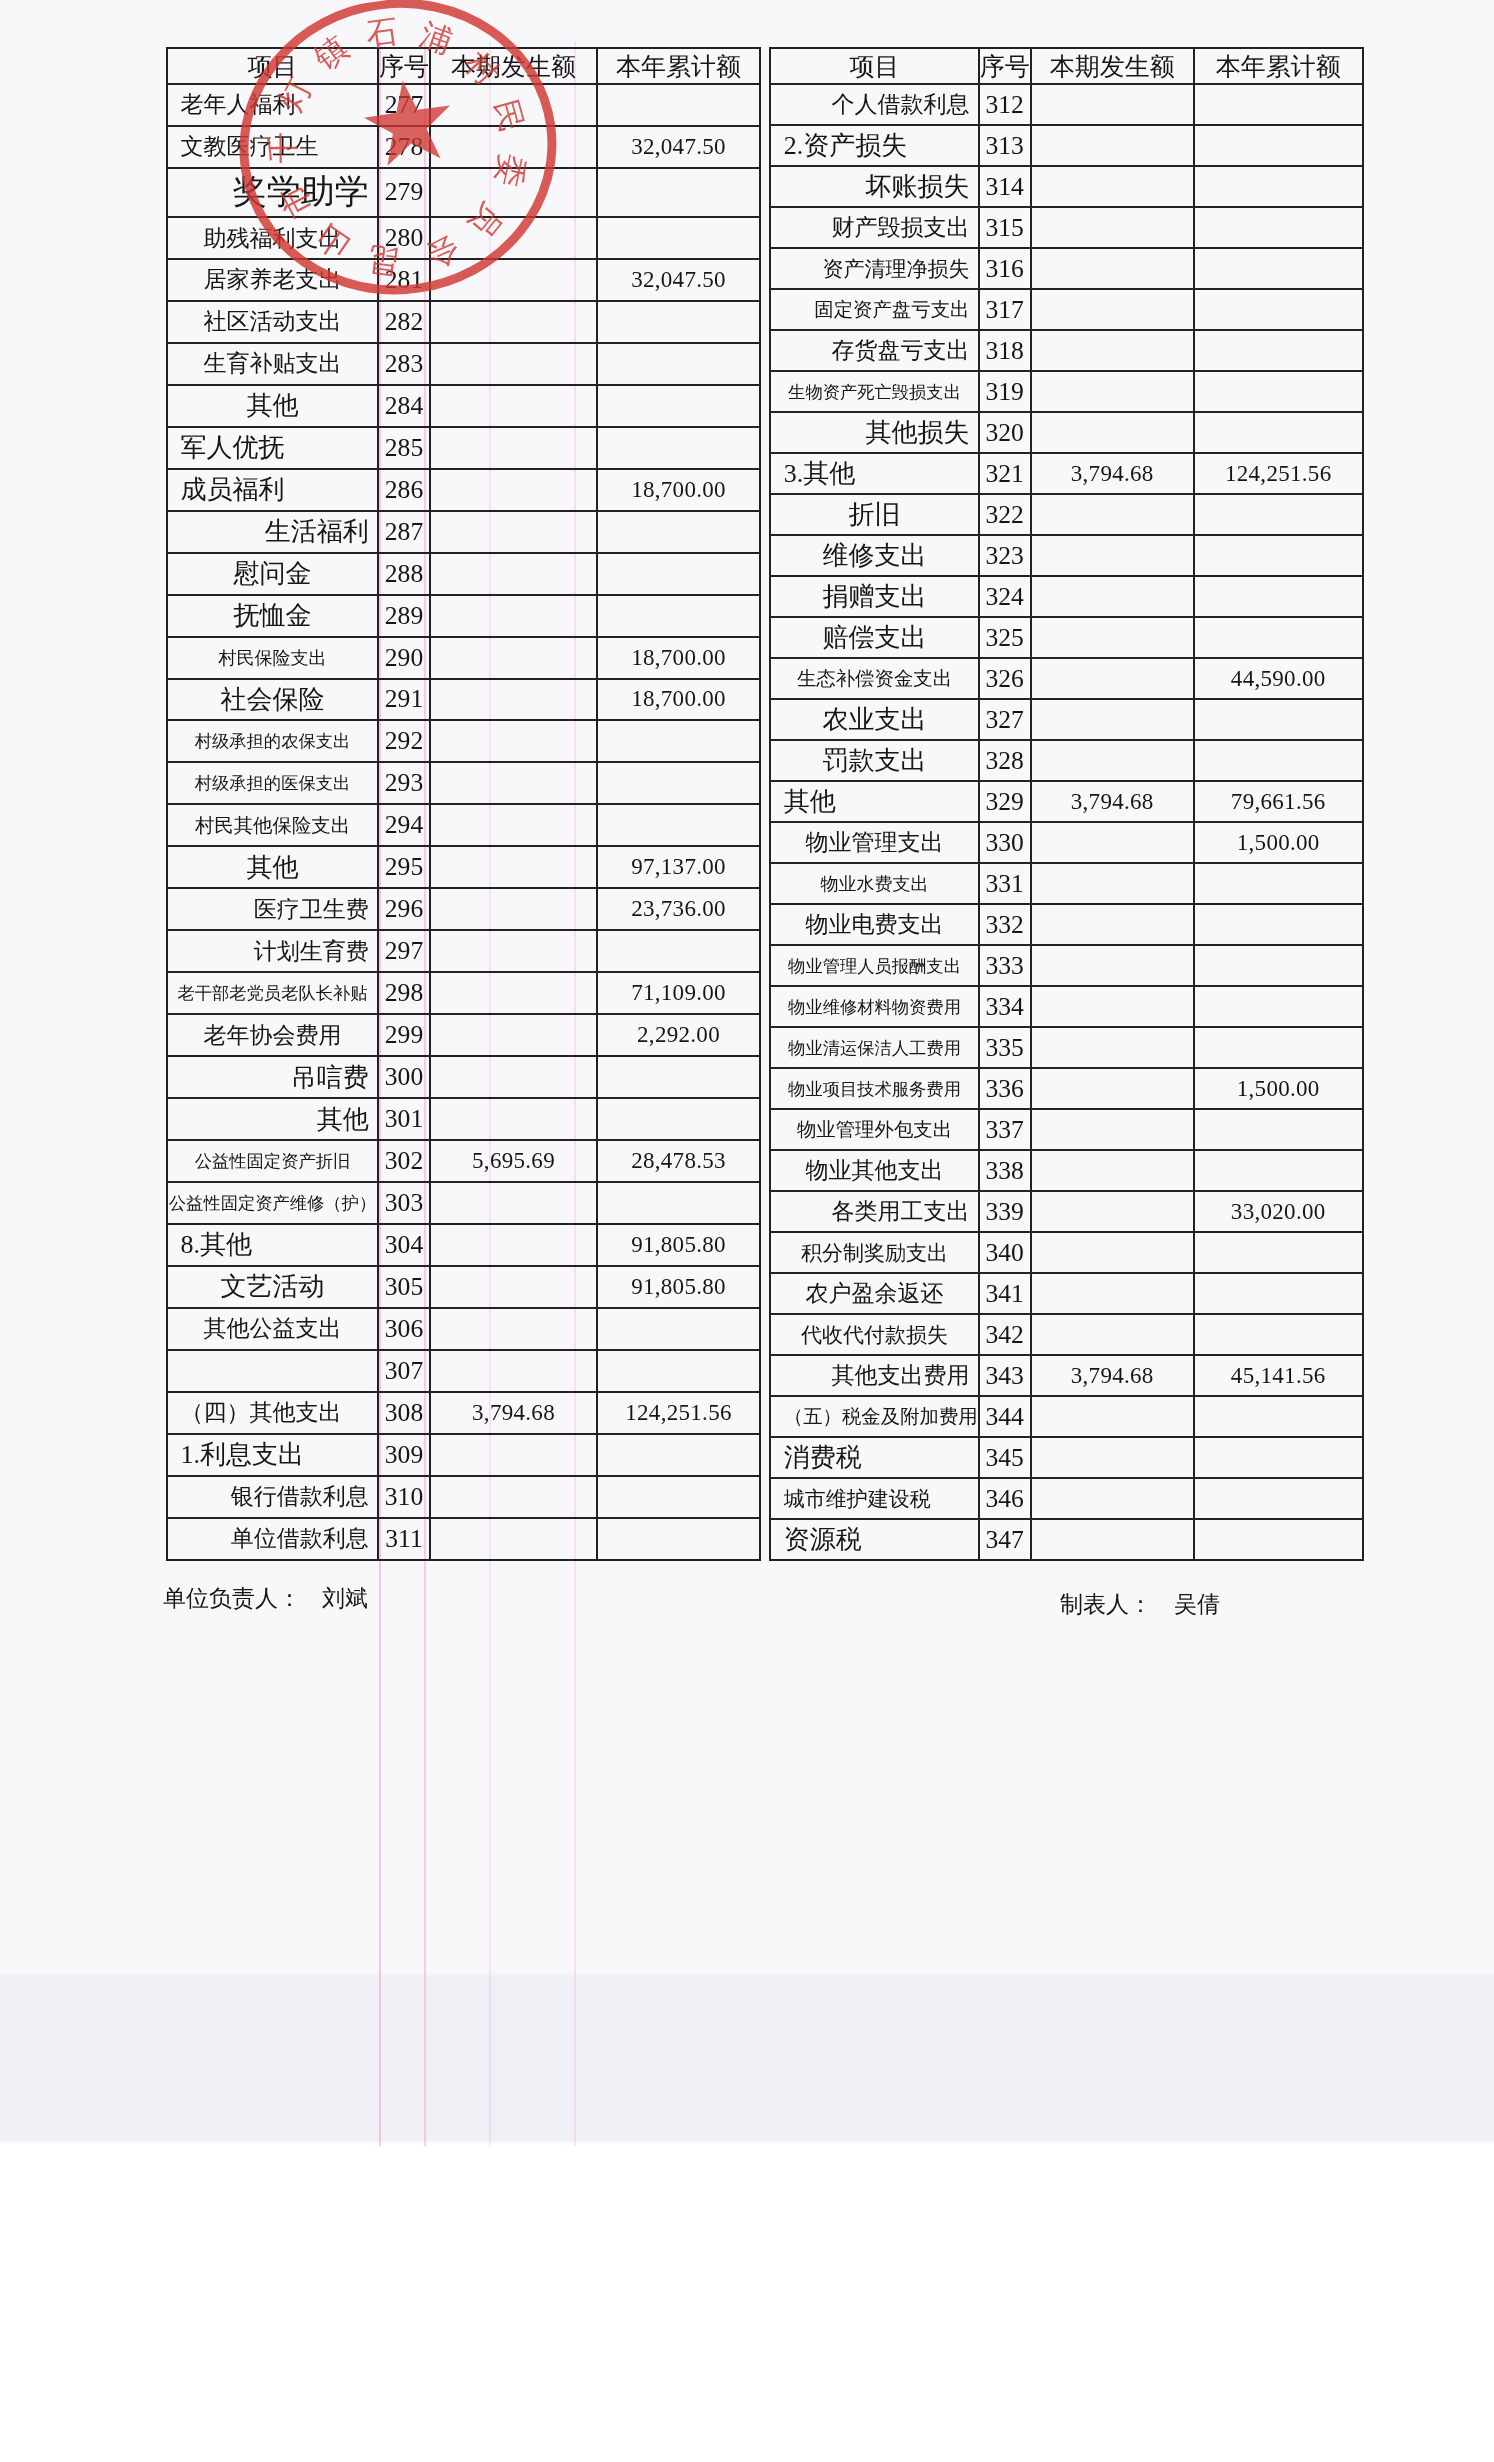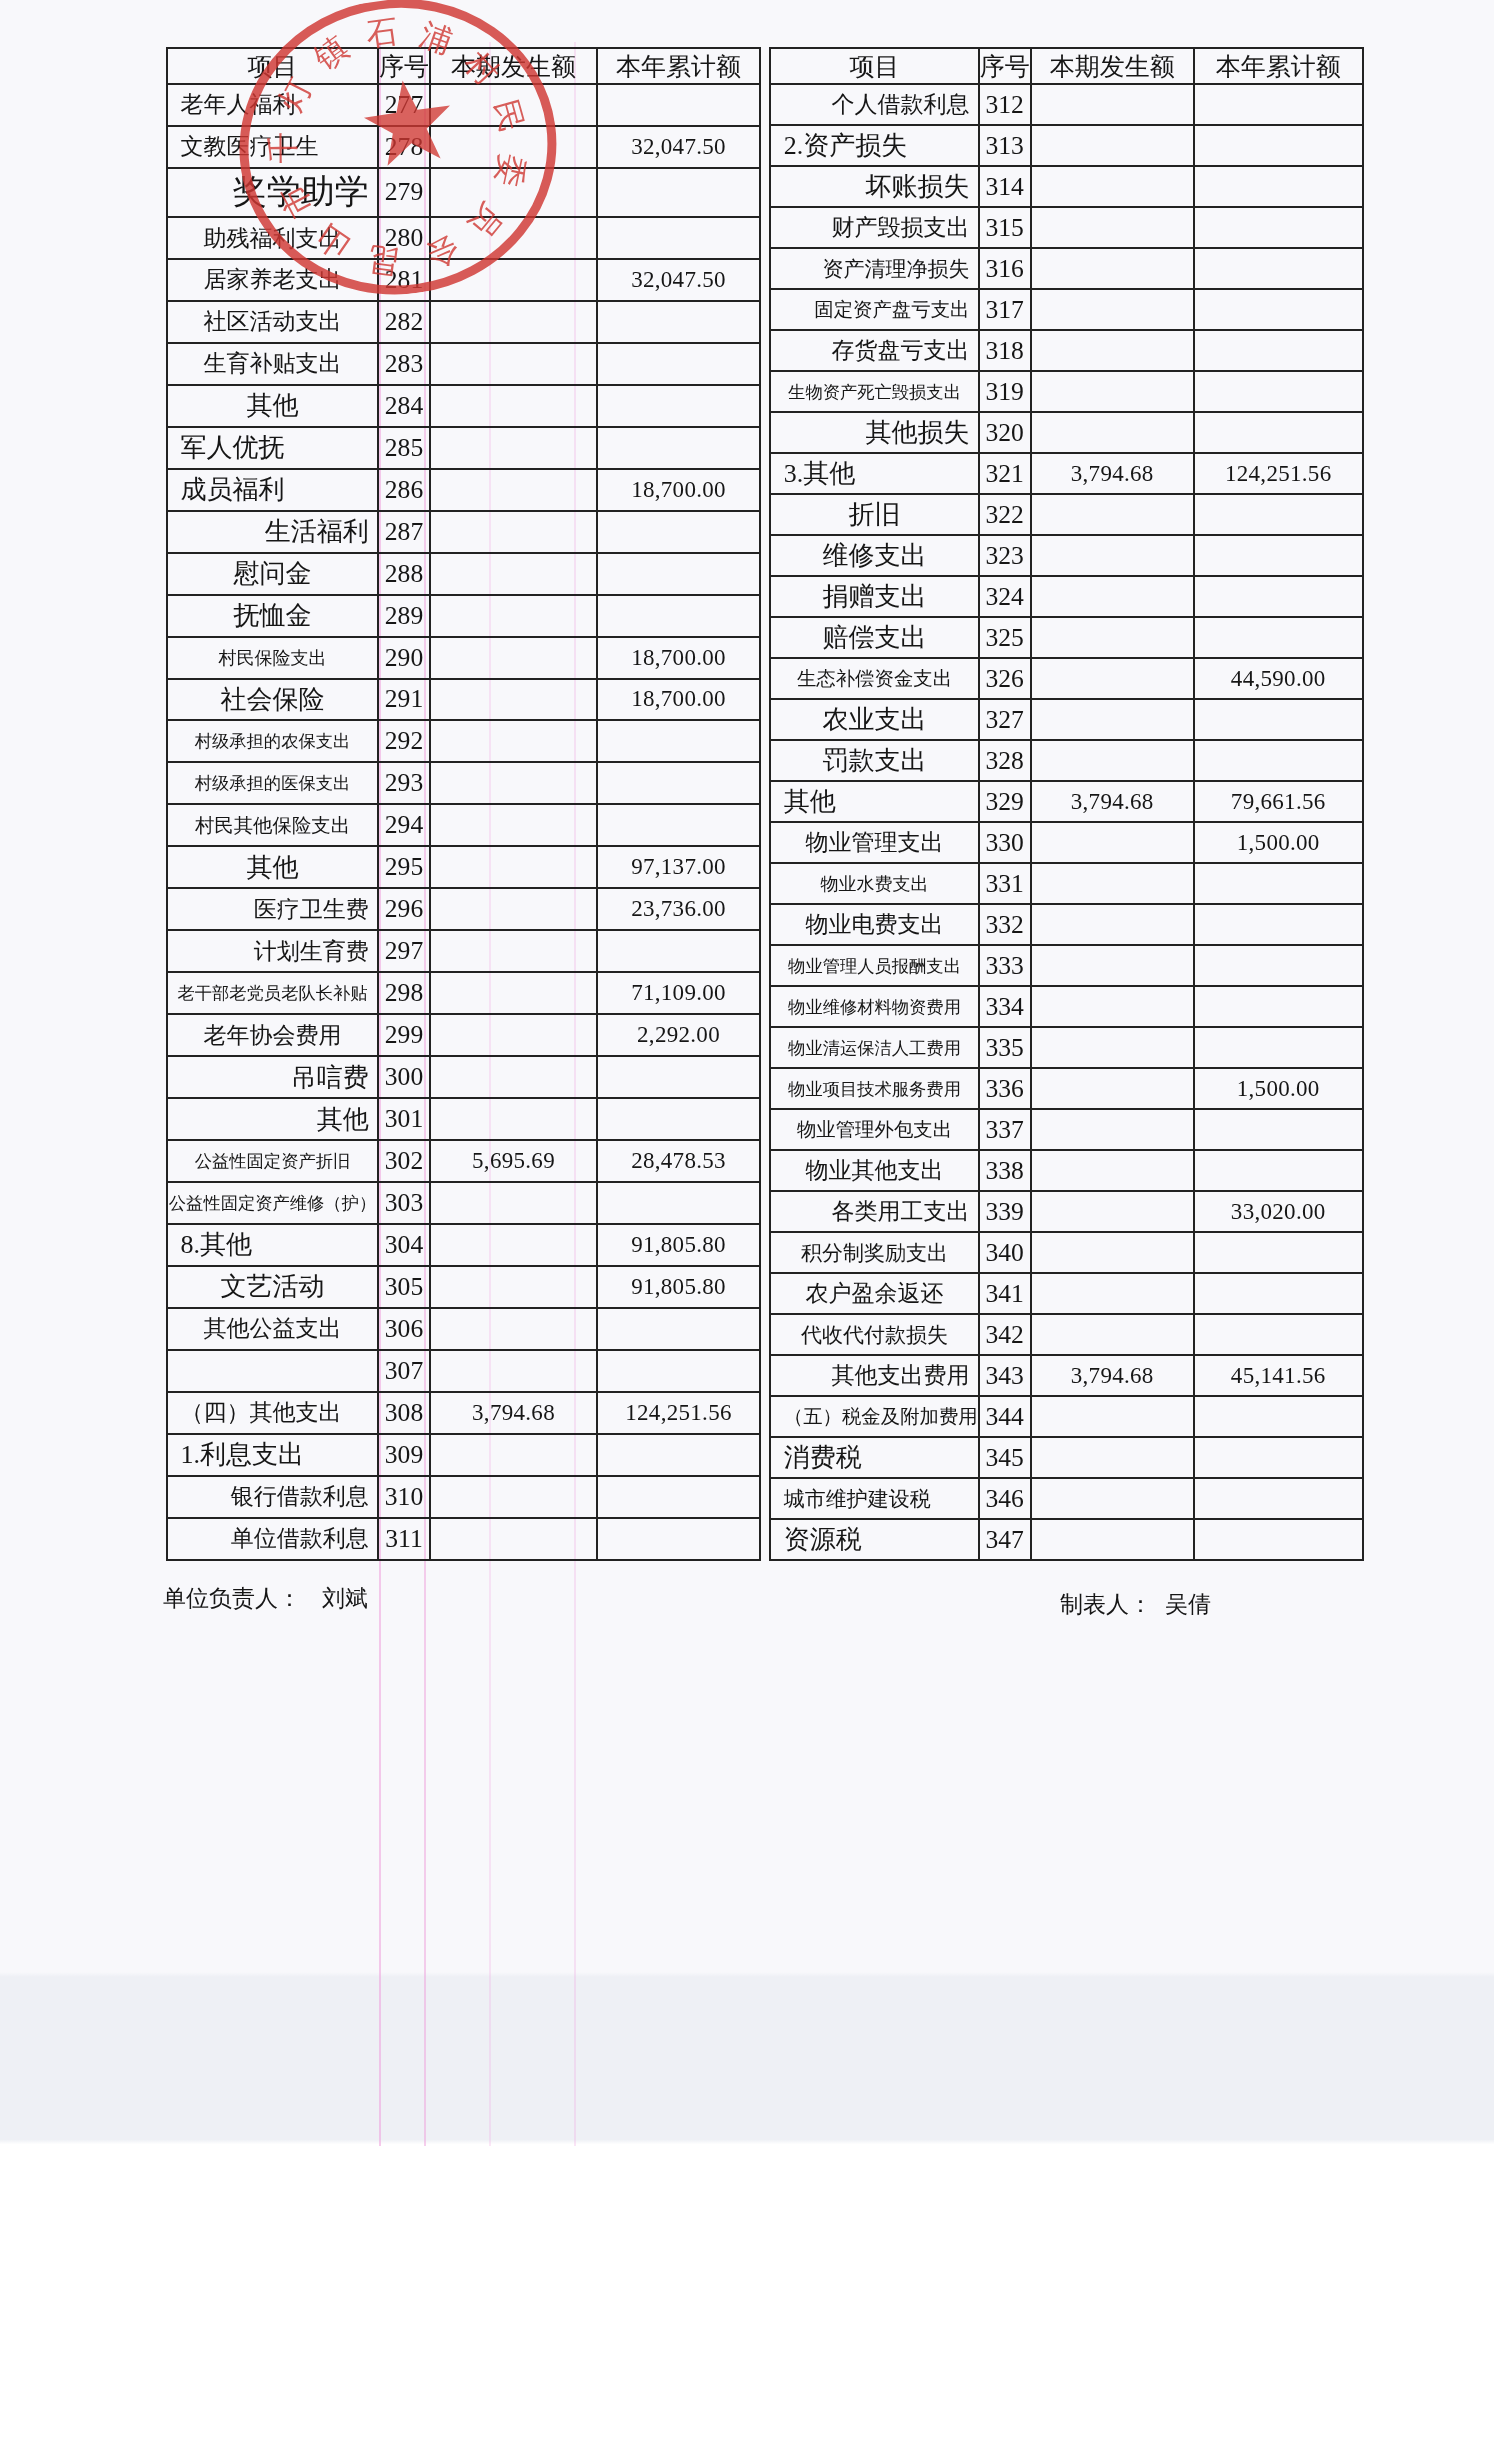--- a/index.html
+++ b/index.html
@@ -527,17 +527,17 @@
         <text x="394.6" y="190.3" fill="#cf3732" opacity="0.8" font-size="46" font-family="&quot;Liberation Serif&quot;,&quot;DejaVu Serif&quot;,serif" text-anchor="middle" dominant-baseline="central" transform="rotate(82.5 394.6 190.3)">民</text>
         <text x="386.0" y="268.8" fill="#cf3732" opacity="0.8" font-size="46" font-family="&quot;Liberation Serif&quot;,&quot;DejaVu Serif&quot;,serif" text-anchor="middle" dominant-baseline="central" transform="rotate(110.0 386.0 268.8)">委</text>
         <text x="342.1" y="334.4" fill="#cf3732" opacity="0.8" font-size="46" font-family="&quot;Liberation Serif&quot;,&quot;DejaVu Serif&quot;,serif" text-anchor="middle" dominant-baseline="central" transform="rotate(137.5 342.1 334.4)">员</text>
         <text x="273.0" y="372.3" fill="#cf3732" opacity="0.8" font-size="46" font-family="&quot;Liberation Serif&quot;,&quot;DejaVu Serif&quot;,serif" text-anchor="middle" dominant-baseline="central" transform="rotate(165.0 273.0 372.3)">会</text>
       </svg></div>
 
   <div class="footer-line" style="left:163px;top:1583px;">
     <span>单位负责人：</span><span class="footer-name">刘斌</span>
   </div>
   <div class="footer-line" style="left:1060px;top:1589px;">
-    <span>制表人：</span><span class="footer-name" style="margin-left:13px;">吴倩</span>
+    <span>制表人：</span><span class="footer-name" style="margin-left:22px;">吴倩</span>
   </div>
 
 </div>
 
 
 </body></html>

